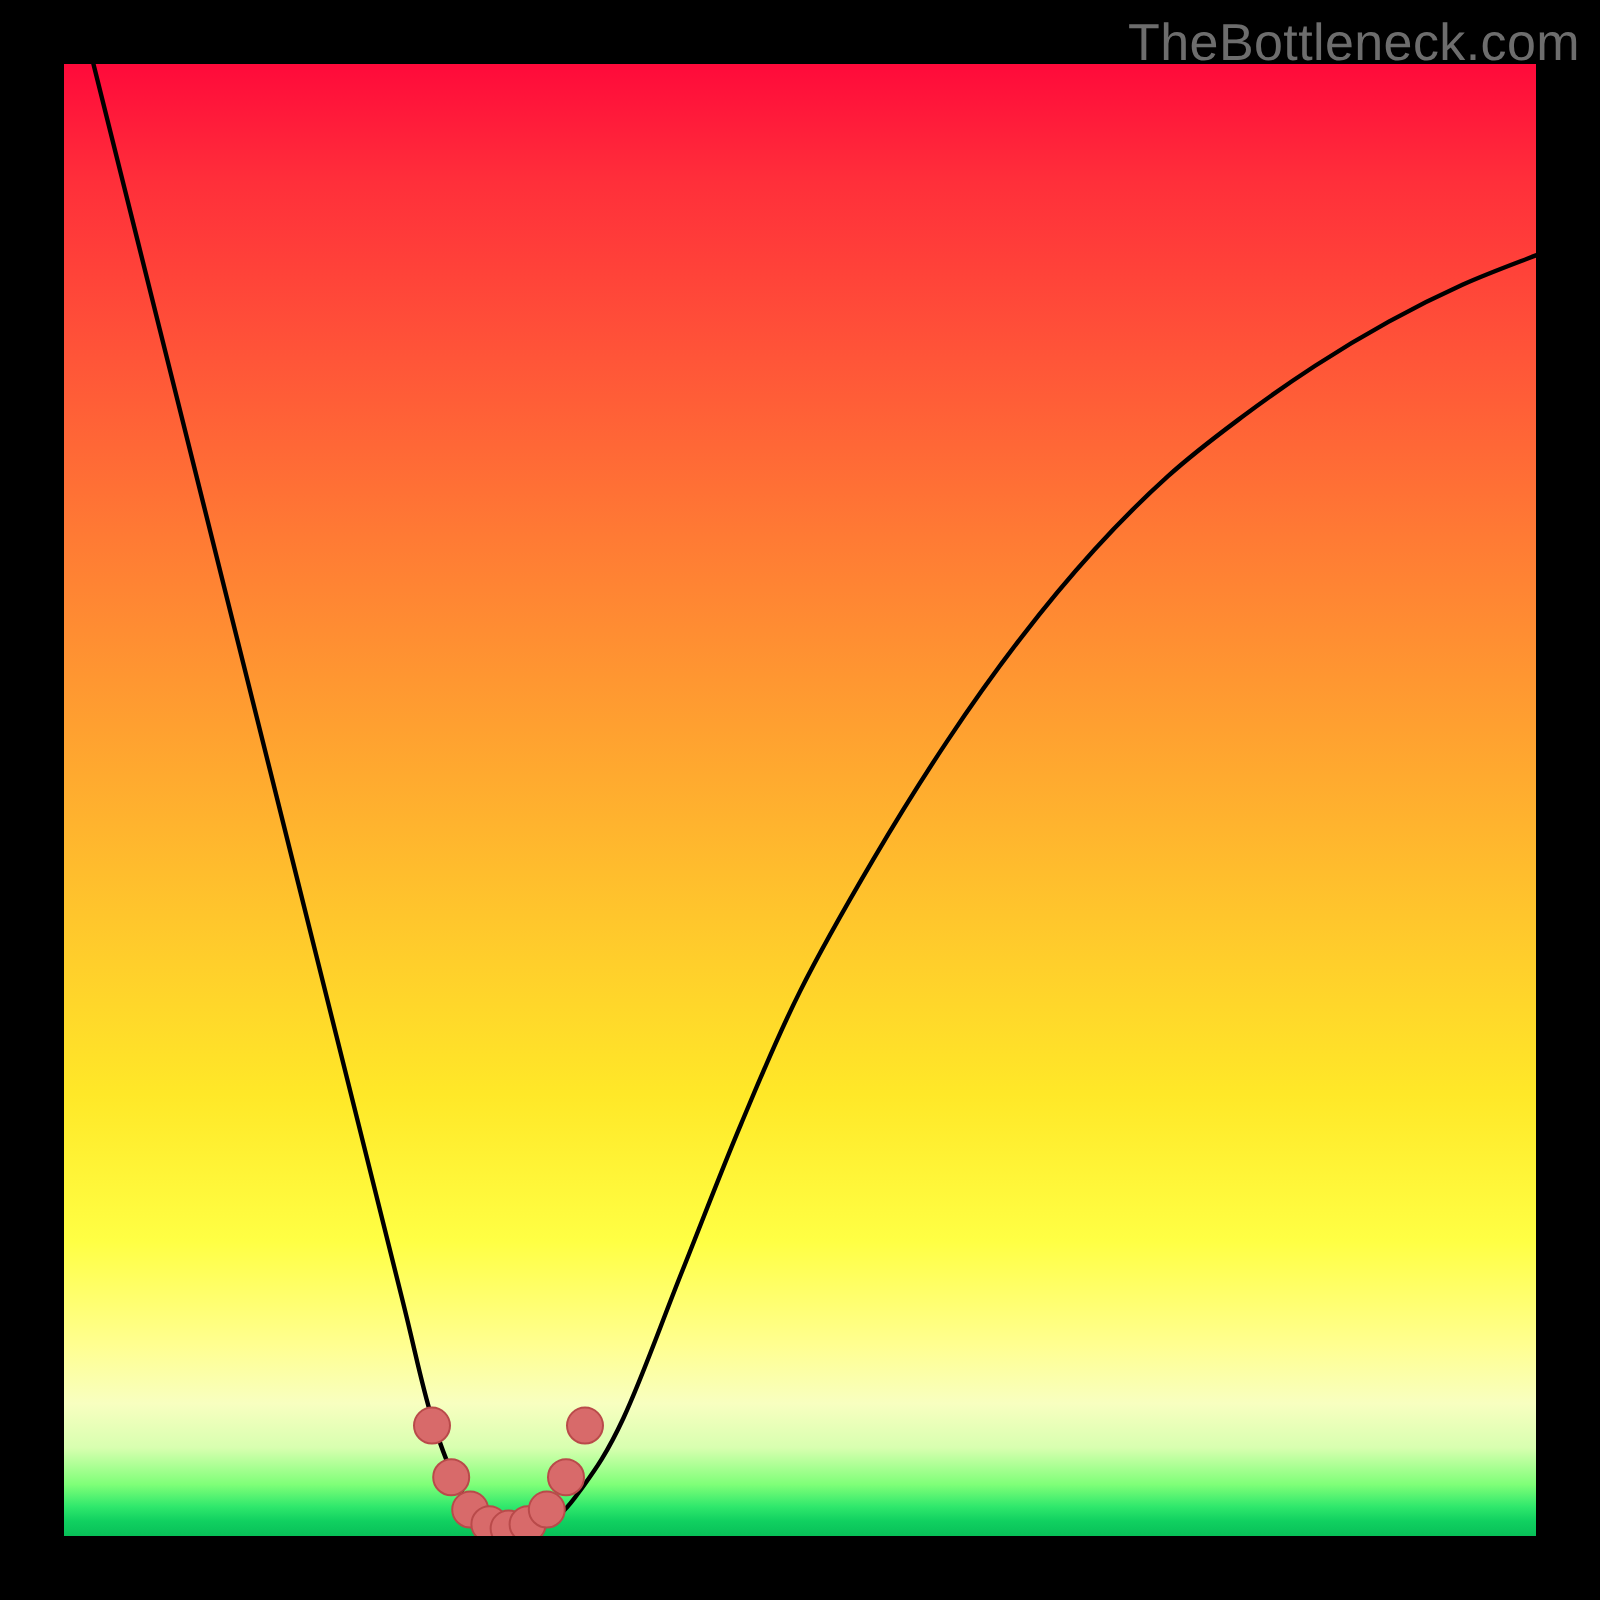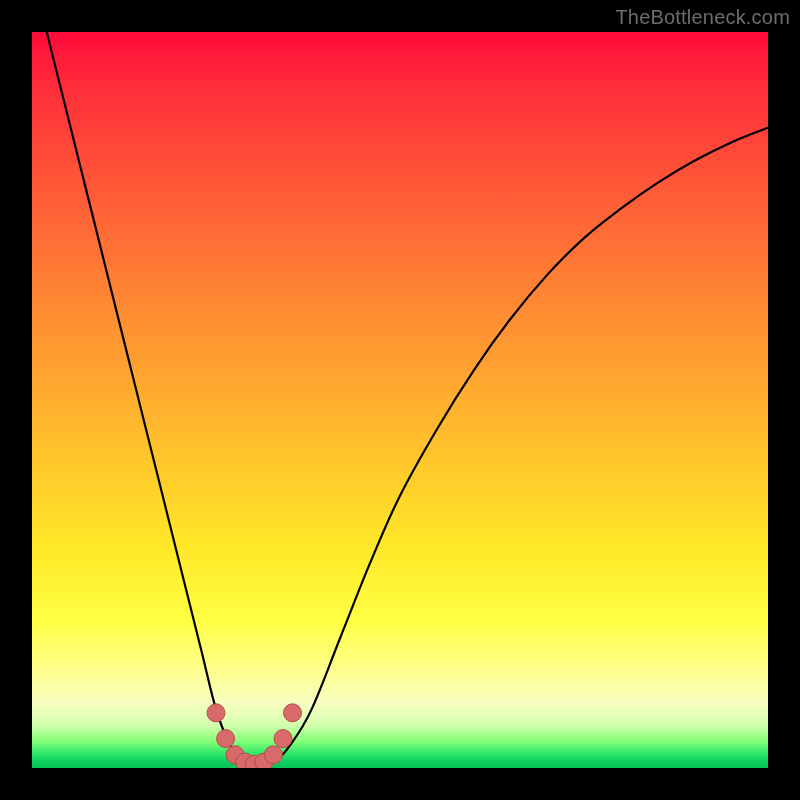--- a/index.html
+++ b/index.html
@@ -43,21 +43,21 @@
       #30e86c 98%,
       #10d060 99%,
       #08c058 100%
     );
   }
   .watermark {
     position: absolute;
     top: 6px;
     right: 10px;
     color: #6d6d6d;
-    font-size: 20px;
+    font-size: 26px;
     letter-spacing: 0.2px;
     font-weight: 500;
   }
   svg.curve {
     position: absolute;
     left: 0;
     top: 0;
     width: 736px;
     height: 736px;
   }

